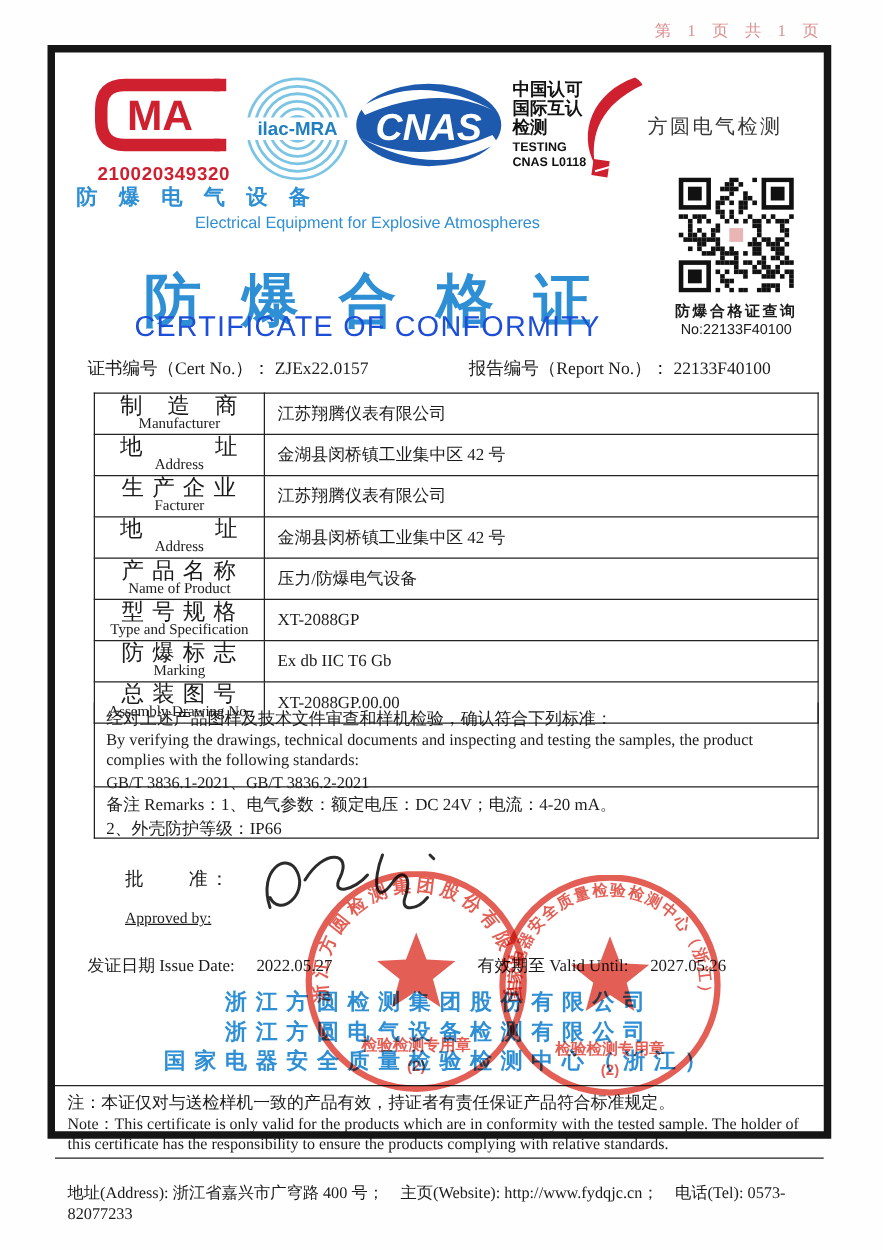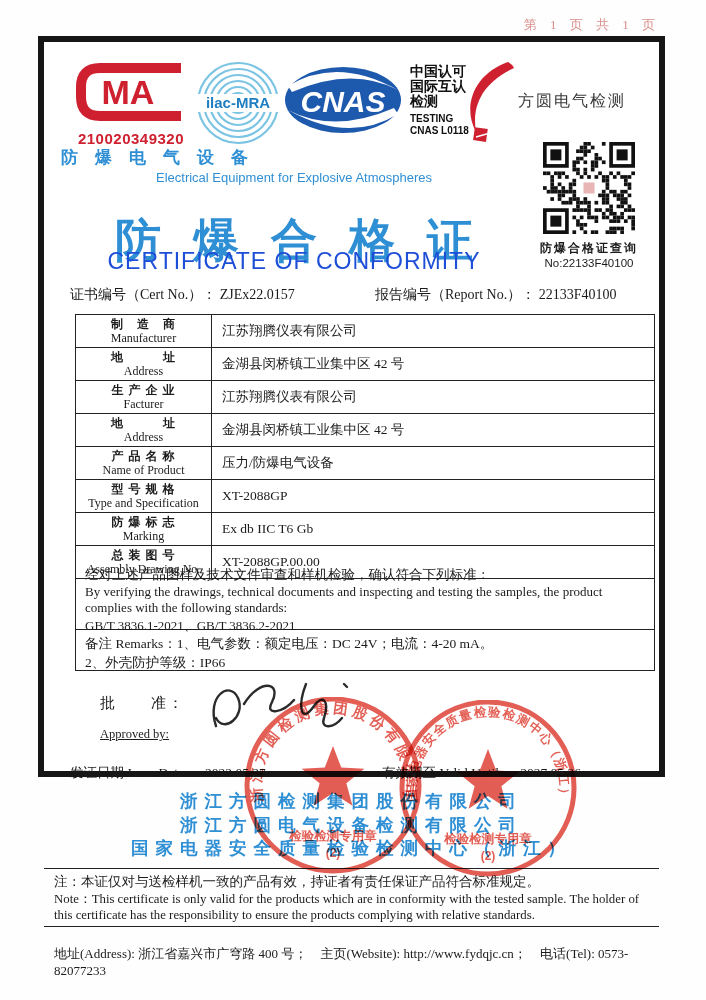--- a/index.html
+++ b/index.html
@@ -10,21 +10,21 @@
     font-family:"Liberation Serif","DejaVu Serif",serif;
     color:#1b1b1b;
     overflow:hidden;
   }
   .page-label {
     position:absolute; top:16px; right:46px;
     color:#db8f8f; font-size:13px; letter-spacing:5px;
   }
   .frame {
     position:absolute; left:38px; top:36px;
-    width:627px; height:741px;
+    width:627px; height:875px;
     border:6px solid #161616;
     background:#fff;
   }
   
   .logos { position:absolute; left:0; top:14px; width:100%; height:100px; }
   .cma { position:absolute; left:22px; top:4px; width:130px; text-align:center; }
   .cma-num { color:#cf2030; font-family:"Liberation Sans","DejaVu Sans",sans-serif;
              font-weight:bold; font-size:15px; margin-top:2px; letter-spacing:.5px; }
   .ilac { position:absolute; left:152px; top:2px; }
   .cnas { position:absolute; left:238px; top:8px; display:flex; align-items:flex-start; }
@@ -55,21 +55,21 @@
   
   .cert-row { position:absolute; top:244px; left:26px; width:575px; font-size:14px; }
   .cert-row .seg { position:absolute; white-space:nowrap; }
   .seg-report { left:305px; }
   .mono-val { font-family:"Liberation Serif","DejaVu Serif",serif; }
   
   .ptable { position:absolute; left:31px; top:272px; width:580px;
             border-collapse:collapse; }
   .ptable td { border:1.5px solid #222; }
   .ptable .lab { width:136px; text-align:center; padding:2px 4px; height:31px; }
-  .lab-cn { font-size:12px; letter-spacing:1px; line-height:15px;font-weight:bold; }
+  .lab-cn { font-size:18px; letter-spacing:1px; line-height:15px; }
   .lab-en { font-size:12px; line-height:13px; }
   .ptable .val { padding:2px 10px; font-size:13.5px; }
   .block-box { position:absolute; left:31px; width:580px; border:1.5px solid #222; border-top:none;
                padding:4px 9px; }
   .stmt { top:519.5px; height:68px; }
   .stmt .cn { font-size:13.5px; }
   .stmt .en { font-size:13px; line-height:16px; }
   .stmt .std { font-size:13px; margin-top:1px; }
   .rmk { top:587.5px; height:41px; }
   .rmk div { font-size:13.5px; line-height:19px; }

